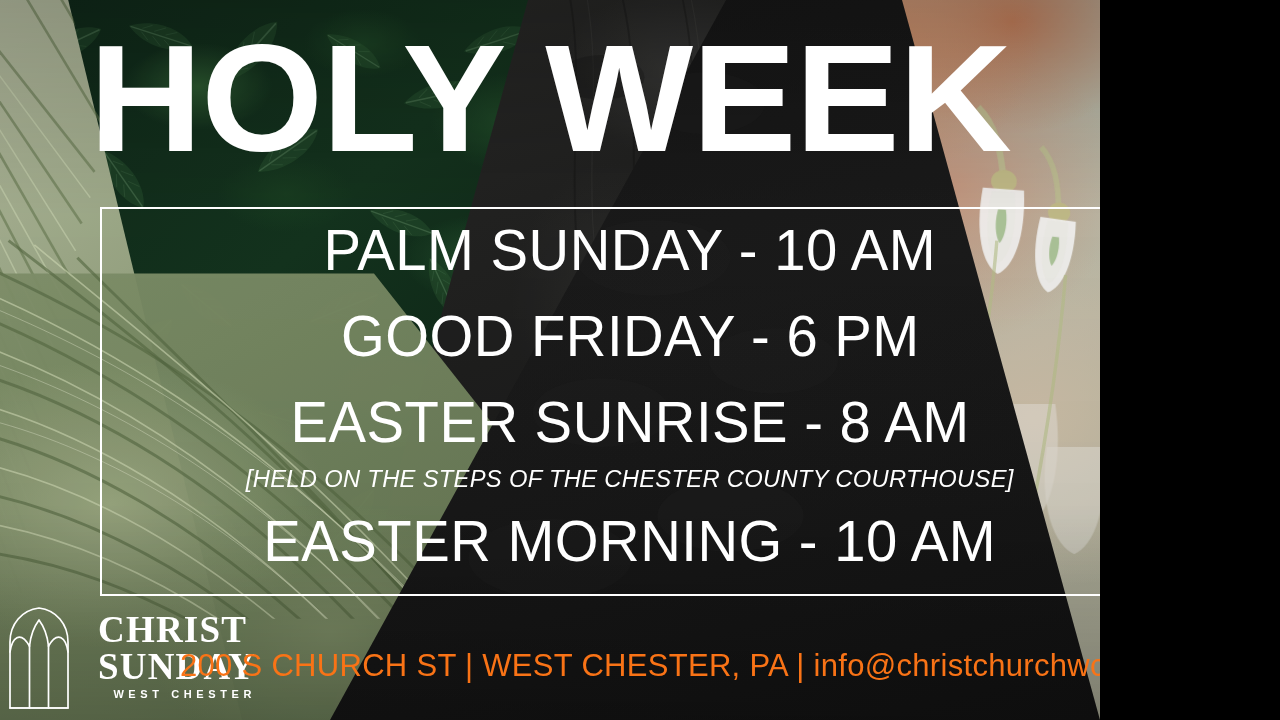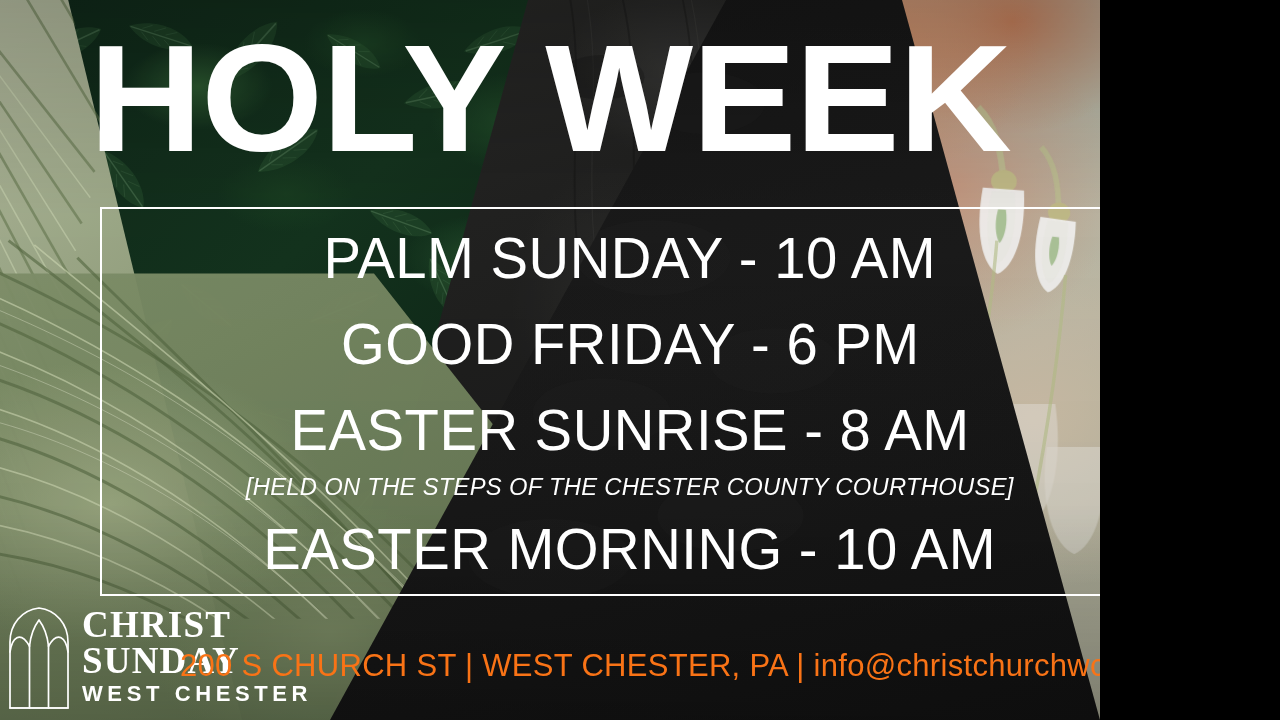--- a/index.html
+++ b/index.html
@@ -124,21 +124,21 @@
   .frame{
     position:absolute;
     left:100px;top:207px;width:1060px;height:389px;
     border:2px solid #ffffff;
     box-sizing:border-box;
   }
 
   .lines{
     position:absolute;left:100px;top:207px;width:1060px;height:389px;
     display:flex;flex-direction:column;align-items:center;justify-content:flex-start;
-    padding-top:8px;box-sizing:border-box;
+    padding-top:0;box-sizing:border-box;
   }
   .line{
     color:#ffffff;
     font-family:"Liberation Sans","DejaVu Sans",sans-serif;
     font-weight:300;
     font-size:58px;
     line-height:1.48;
     letter-spacing:.5px;
     white-space:nowrap;
     transform:scaleX(.97);
@@ -150,30 +150,30 @@
     font-style:italic;
     font-size:24.5px;
     line-height:1.35;
     letter-spacing:.3px;
     white-space:nowrap;
     margin-top:-2px;margin-bottom:2px;
     transform:scaleX(.97);
   }
 
   
-  .logo{position:absolute;left:8px;top:606px;display:flex;align-items:center;gap:12px;}
+  .logo{position:absolute;left:8px;top:606px;display:flex;align-items:center;gap:28px;}
   .logo-mark{width:62px;height:104px;flex:0 0 auto;}
   .logo-words{display:flex;flex-direction:column;line-height:1;padding-bottom:4px;}
   .logo-l1,.logo-l2{
     font-family:"Liberation Serif","DejaVu Serif",serif;
     font-weight:700;color:#fff;font-size:37px;letter-spacing:1.2px;line-height:.98;
   }
   .logo-l3{
     font-family:"Liberation Sans","DejaVu Sans",sans-serif;
-    font-weight:700;color:#fff;font-size:22px;letter-spacing:4.6px;
+    font-weight:700;color:#fff;font-size:11px;letter-spacing:4.6px;
     margin-top:4px;text-align:right;
   }
 
   .footer{
     position:absolute;left:0;right:0;top:648px;
     padding-left:180px;
     text-align:center;
     color:#f97316;
     font-family:"Liberation Sans","DejaVu Sans",sans-serif;
     font-weight:300;

